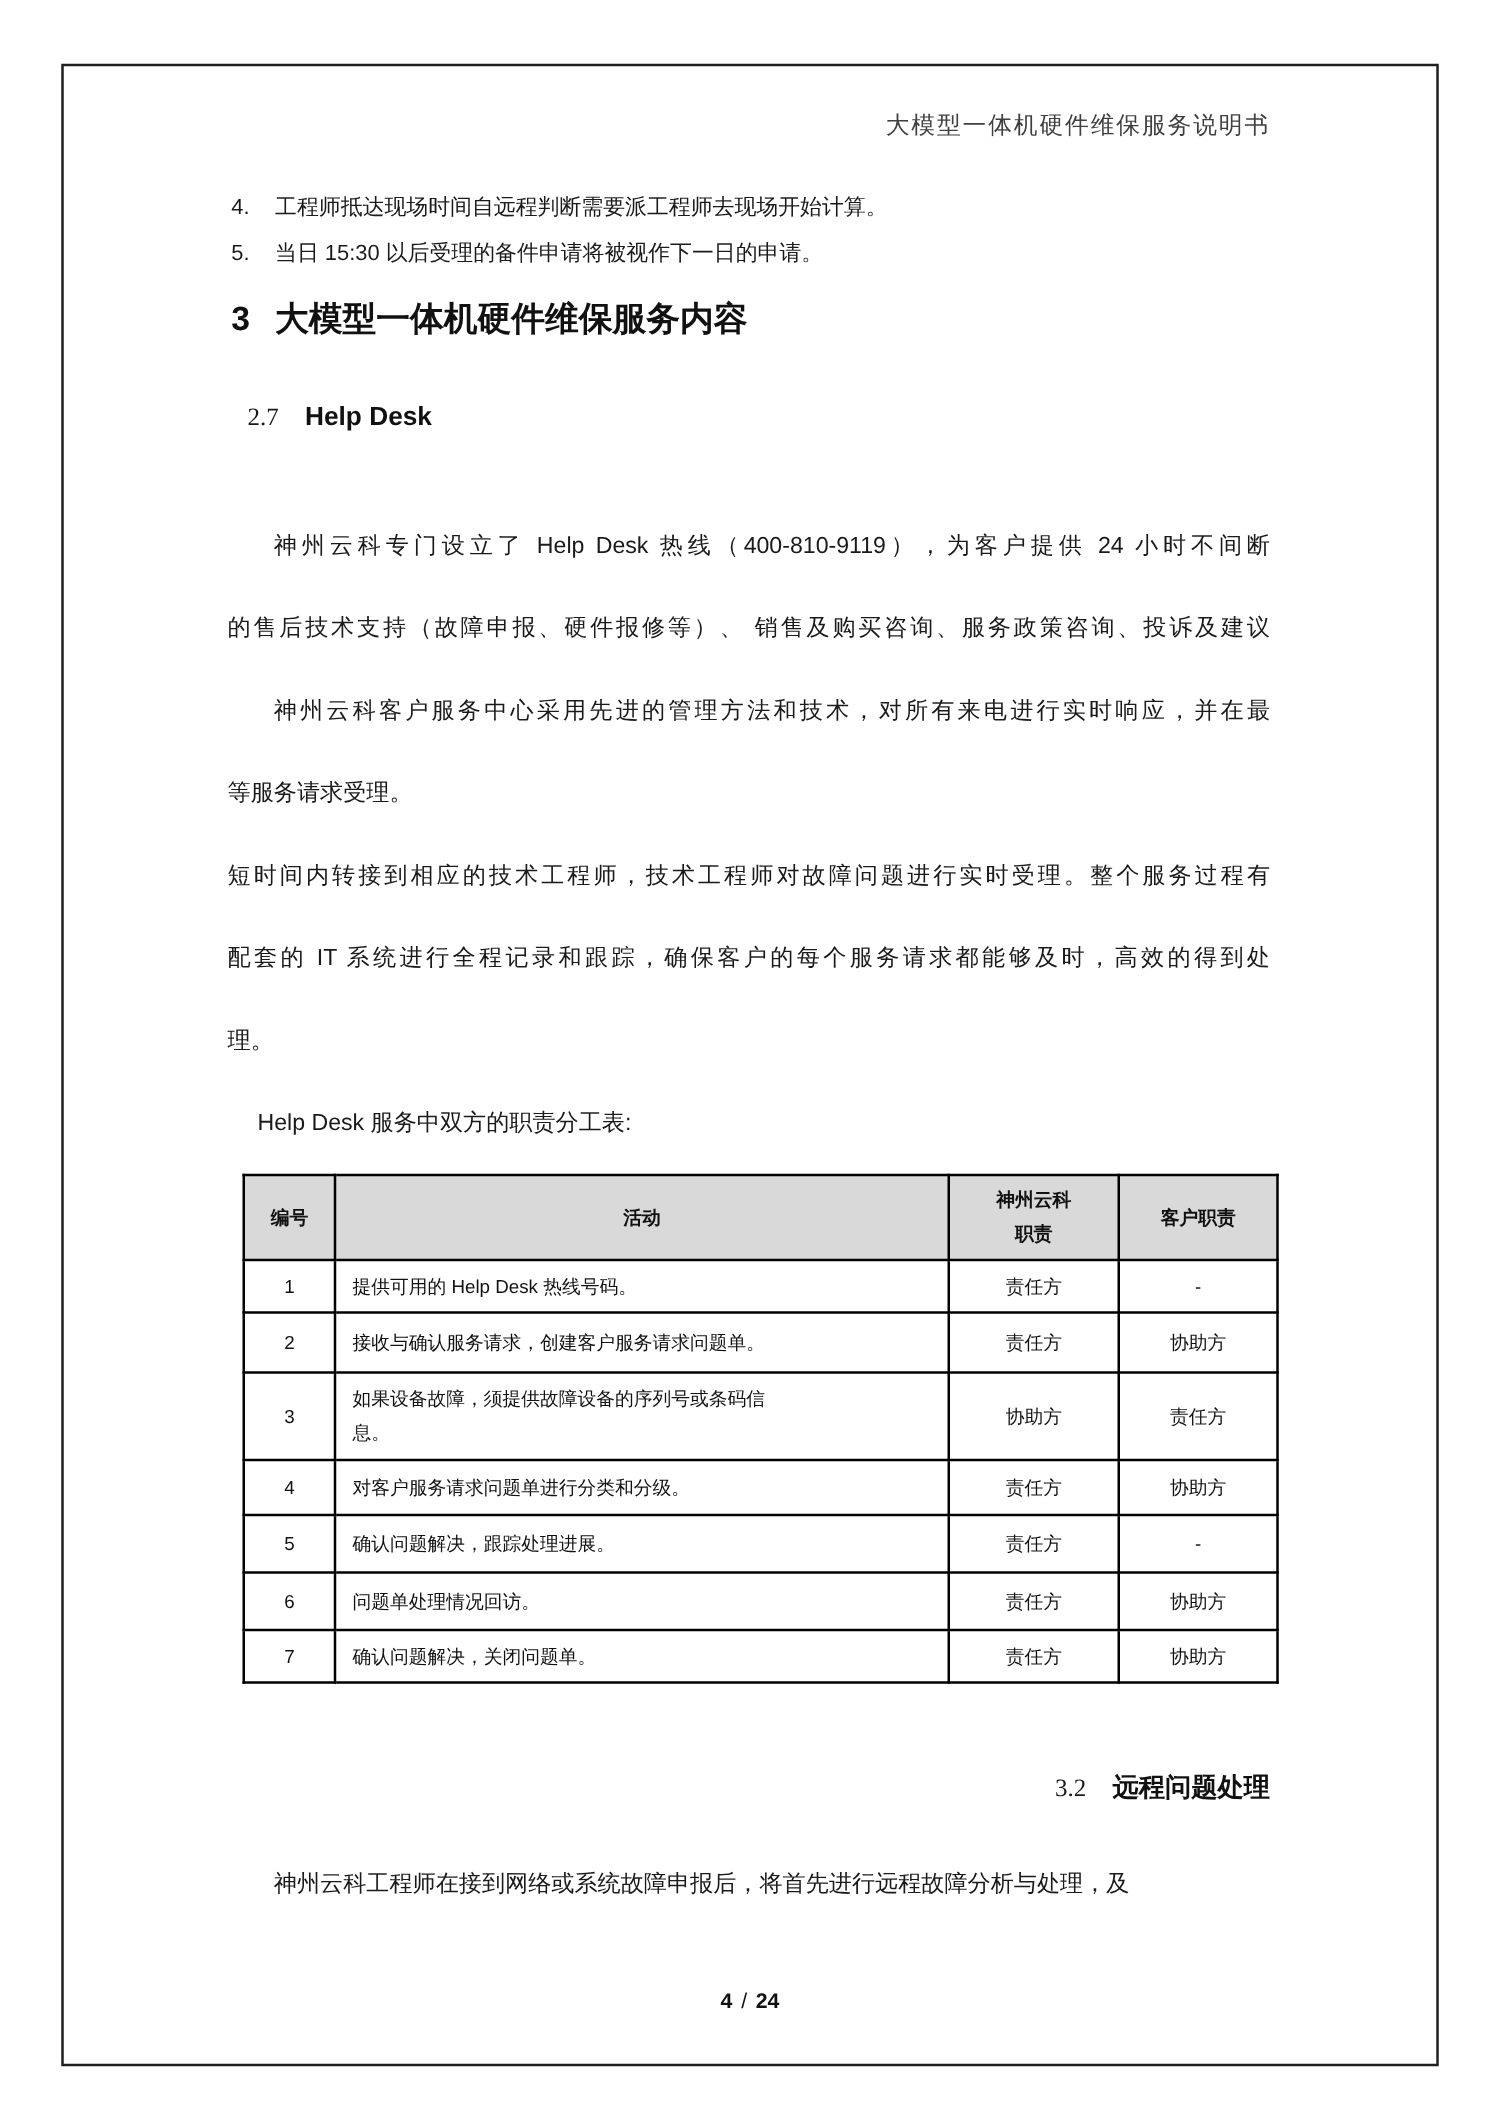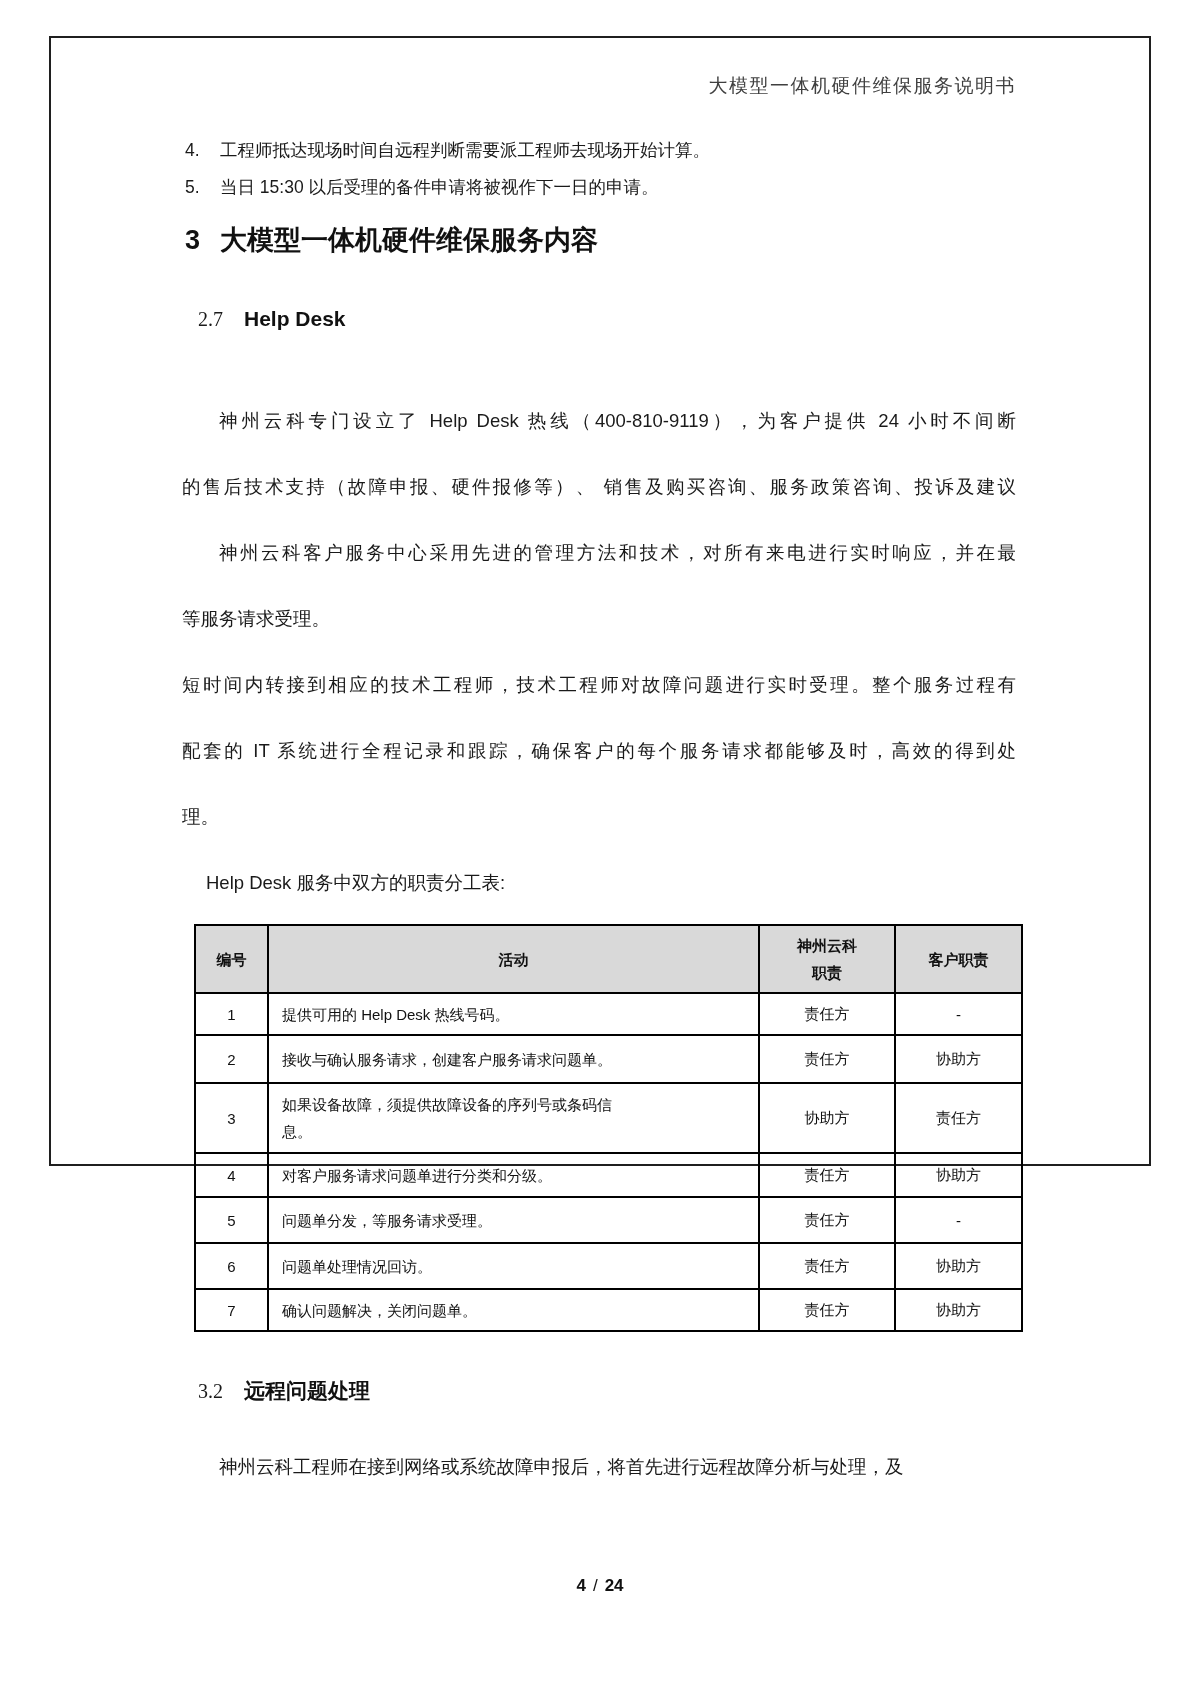--- a/index.html
+++ b/index.html
@@ -5,22 +5,22 @@
   html, body {
     margin: 0; padding: 0;
     width: 1200px; height: 1698px;
     background: #ffffff;
     font-family: "Liberation Sans", "DejaVu Sans", sans-serif;
     color: #1a1a1a;
     overflow: hidden;
   }
   .page {
     position: absolute;
-    left: 49px; top: 36px;
-    width: 1102px; height: 1130px;
+    left: 49px; top: 51px;
+    width: 1102px; height: 1602px;
     border: 2px solid #1f1f1f;
     box-sizing: border-box;
     background: #ffffff;
   }
   .content {
     padding: 0 133px 0 131px;
   }
   
   .doc-header {
     margin-top: 36px;
@@ -43,21 +43,21 @@
     font-size: 27px; font-weight: bold; line-height: 36px;
     color: #111;
   }
   .h1 .h-num { width: 35px; flex: 0 0 35px; font-family: "Liberation Sans", sans-serif; }
   
   .h2 {
     display: flex; align-items: baseline;
     padding-left: 16px; line-height: 30px;
   }
   .h2-31 { margin-top: 46px; }
-  .h2-32 { margin-top: 44px; }
+  .h2-32 { margin-top: 69px; justify-content: flex-end; }
   .h2 .h-num {
     font-family: "Liberation Serif", "DejaVu Serif", serif;
     font-size: 20px; color: #1a1a1a;
     width: 46px; flex: 0 0 46px;
   }
   .h2 .h-title { font-size: 21px; font-weight: bold; color: #111; }
   
   .paras { margin-top: 54px; }
   .pline {
     font-size: 18.5px;
@@ -215,21 +215,21 @@
             <td>责任方</td>
           </tr>
           <tr>
             <td>4</td>
             <td class="activity">对客户服务请求问题单进行分类和分级。</td>
             <td>责任方</td>
             <td>协助方</td>
           </tr>
           <tr>
             <td>5</td>
-            <td class="activity">问题单分发，等服务请求受理。</td>
+            <td class="activity">确认问题解决，跟踪处理进展。</td>
             <td>责任方</td>
             <td>-</td>
           </tr>
           <tr>
             <td>6</td>
             <td class="activity">问题单处理情况回访。</td>
             <td>责任方</td>
             <td>协助方</td>
           </tr>
           <tr>

